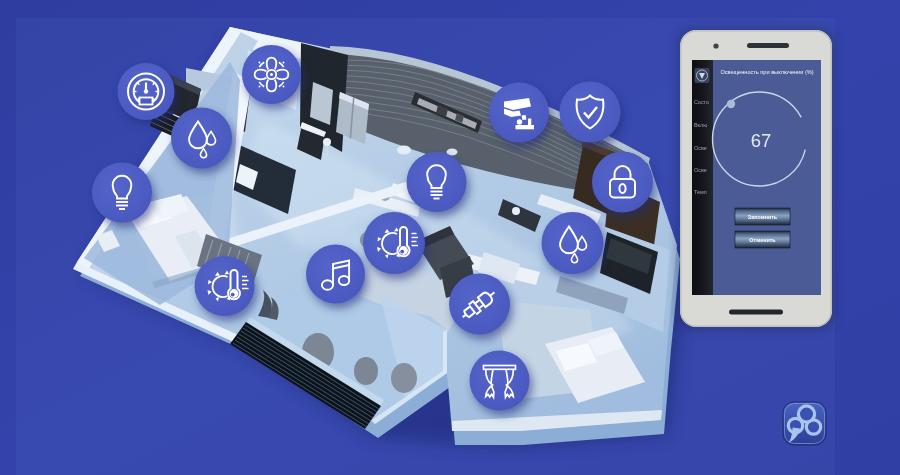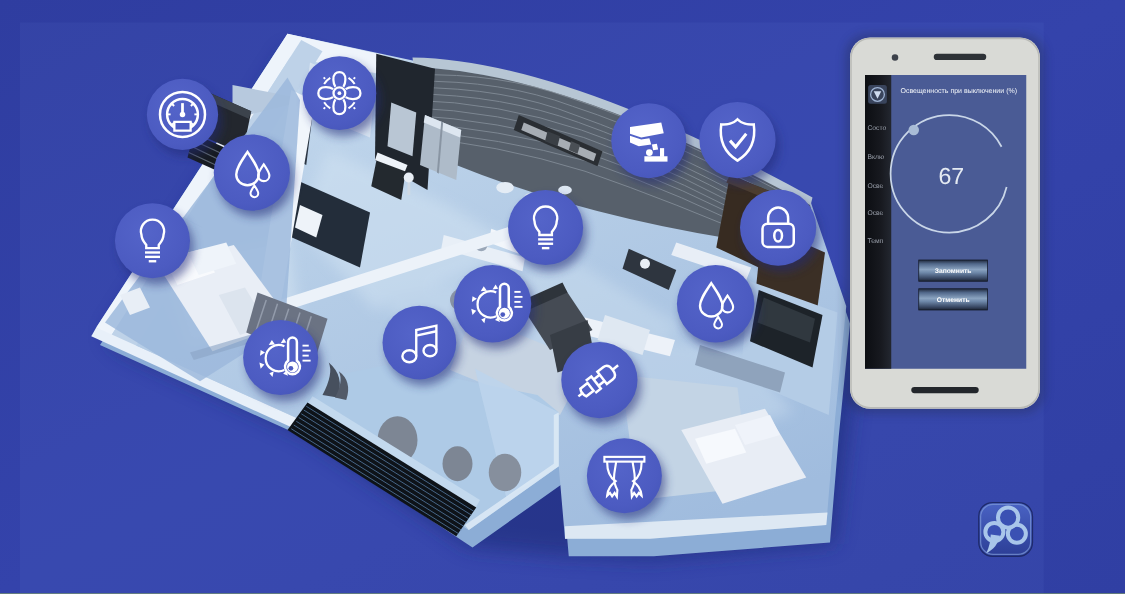--- a/index.html
+++ b/index.html
@@ -1,18 +1,18 @@
 <!DOCTYPE html>
 <html><head>
 <meta charset="utf-8">
 <style>
   html,body{margin:0;padding:0;width:900px;height:475px;overflow:hidden;
     font-family:"Liberation Sans",sans-serif;}
   #stage{position:relative;width:900px;height:475px;
-    background:#4d7c0f;}
+    background:#b91c1c;}
 </style>
 </head>
 <body>
 <div id="stage">
 <svg width="900" height="475" viewBox="0 0 900 475">
 <defs>
   <radialGradient id="badge" cx="42%" cy="38%" r="75%">
     <stop offset="0%" stop-color="#5464c9"></stop>
     <stop offset="70%" stop-color="#4c5bc1"></stop>
     <stop offset="100%" stop-color="#4555b8"></stop>

